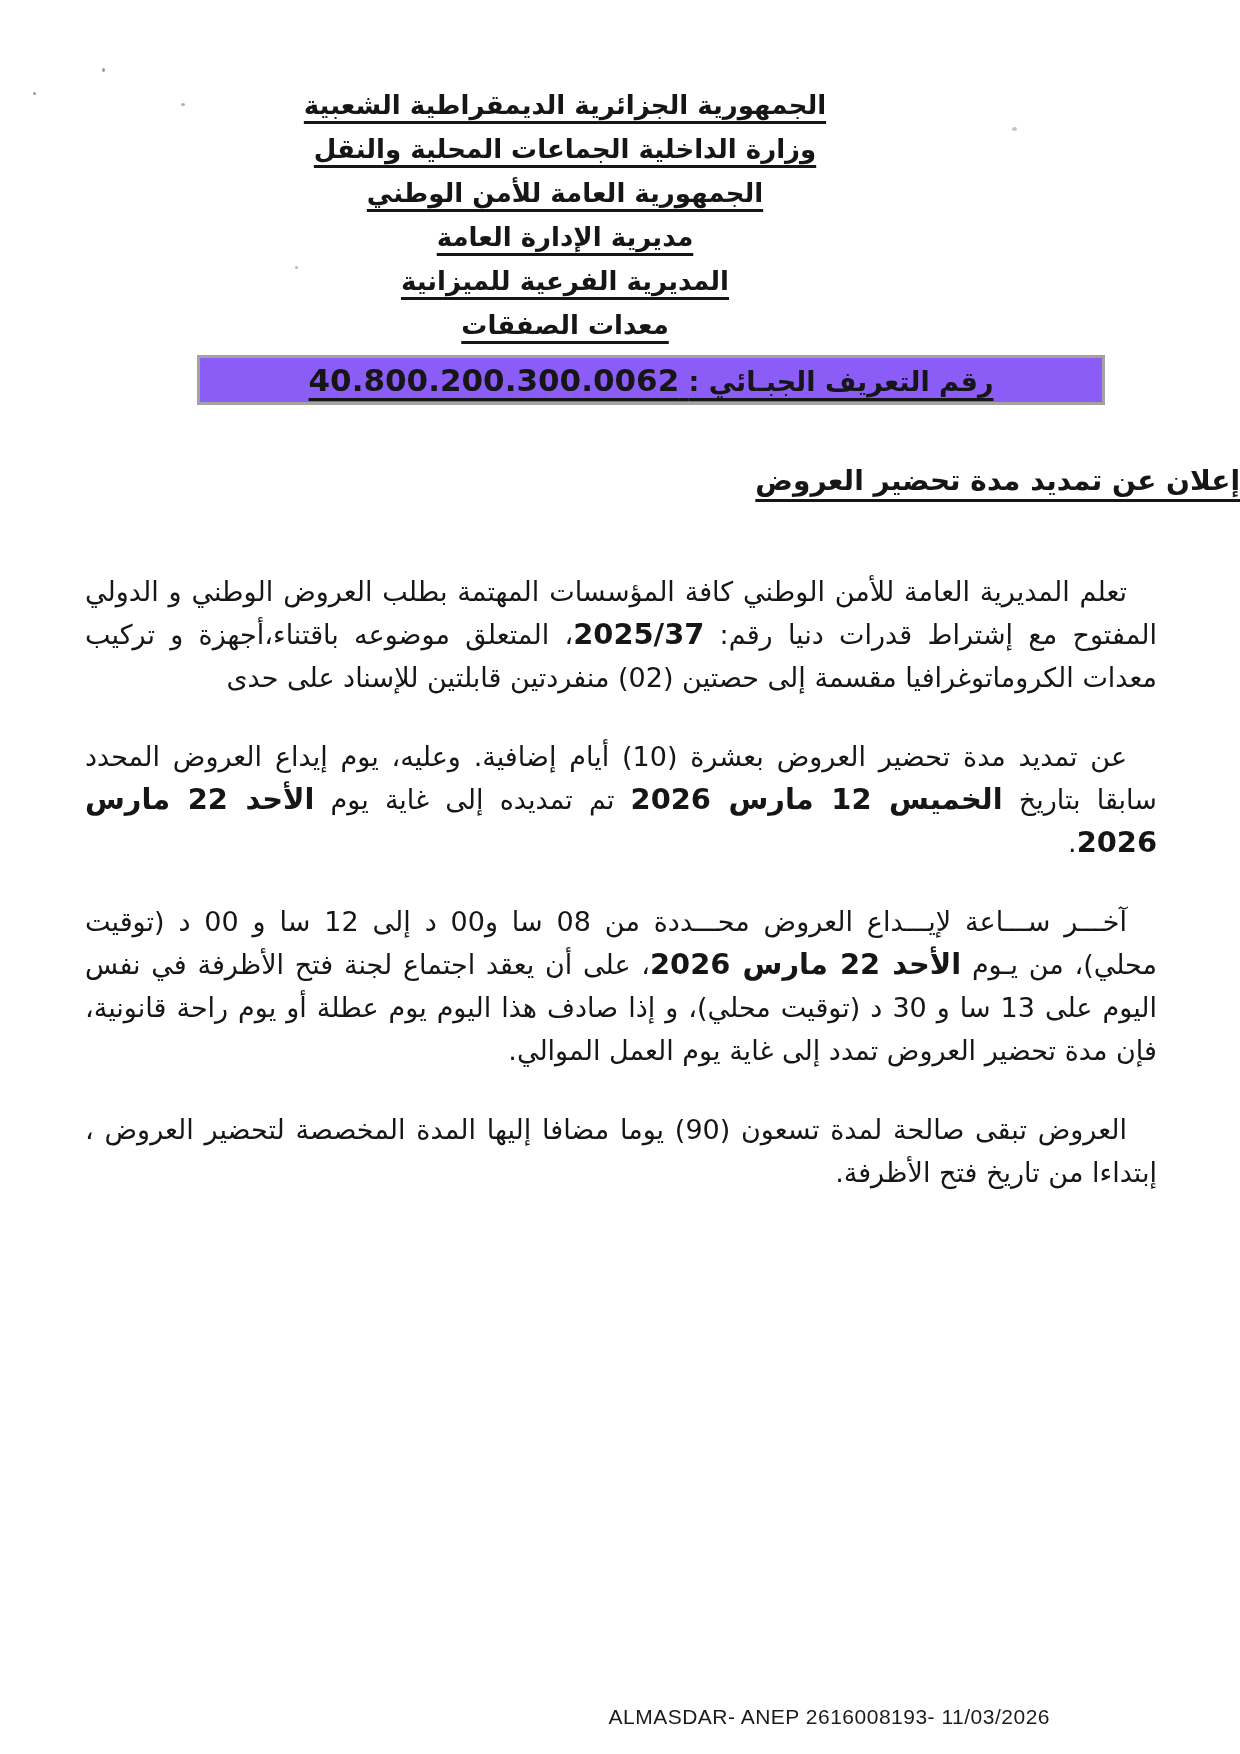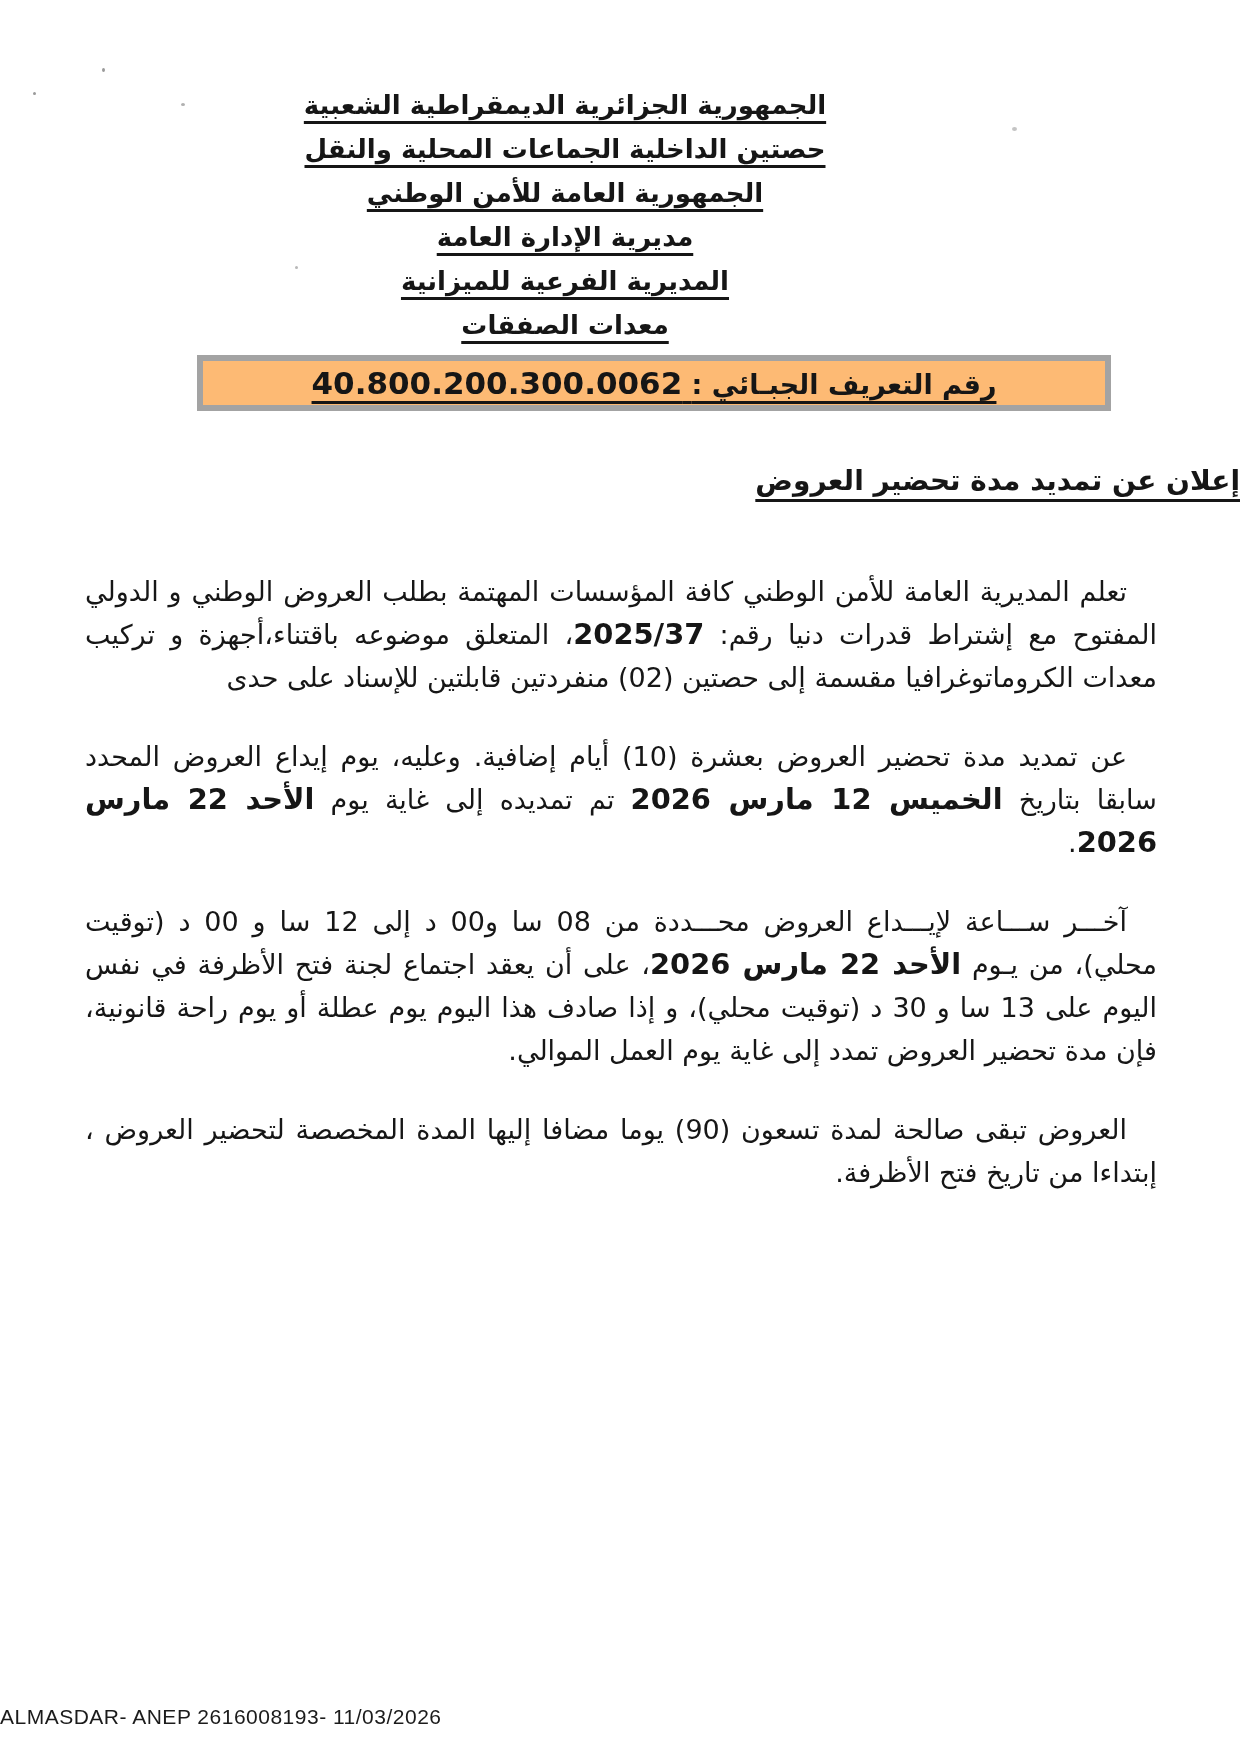--- a/index.html
+++ b/index.html
@@ -40,26 +40,26 @@
     text-underline-offset: 7px;
   }
 
   
   .tax-box {
     position: absolute;
     top: 355px;
     left: 197px;
     width: 902px;
     height: 44px;
-    border: 6px solid #a3a3a3;
+    border: 3px solid #a3a3a3;
     display: flex;
     align-items: center;
     justify-content: center;
     direction: rtl;
-    background: #fdba74;
+    background: #8b5cf6;
   }
   .tax-content {
     font-weight: bold;
     font-size: 27px;
     text-decoration: underline;
     text-decoration-thickness: 2.5px;
     text-underline-offset: 7px;
     white-space: nowrap;
   }
   .tax-value {
@@ -104,21 +104,21 @@
     font-weight: bold;
     font-size: 1.07em;
   }
 
   
   .footer {
     position: absolute;
     top: 1705px;
     left: 0;
     width: 1050px;
-    text-align: left;
+    text-align: right;
     font-family: "Liberation Sans", sans-serif;
     font-size: 21px;
     letter-spacing: 0.5px;
     color: #1b1b1b;
   }
 
   
   .speck {
     position: absolute;
     border-radius: 50%;
@@ -136,21 +136,21 @@
 <div class="page">
 
   <span class="speck s1"></span>
   <span class="speck s2"></span>
   <span class="speck s3"></span>
   <span class="speck s4"></span>
   <span class="speck s5"></span>
 
   <div class="header">
     <div class="hline"><span>الجمهورية الجزائرية الديمقراطية الشعبية</span></div>
-    <div class="hline"><span>حصتين الداخلية الجماعات المحلية والنقل</span></div>
+    <div class="hline"><span>وزارة الداخلية الجماعات المحلية والنقل</span></div>
     <div class="hline"><span>الجمهورية العامة للأمن الوطني</span></div>
     <div class="hline"><span>مديرية الإدارة العامة</span></div>
     <div class="hline"><span>المديرية الفرعية للميزانية</span></div>
     <div class="hline"><span>معدات الصفقات</span></div>
   </div>
 
   <div class="tax-box">
     <span class="tax-content"><span>رقم التعريف الجبـائي :</span> <span class="tax-value">40.800.200.300.0062</span></span>
   </div>
 

